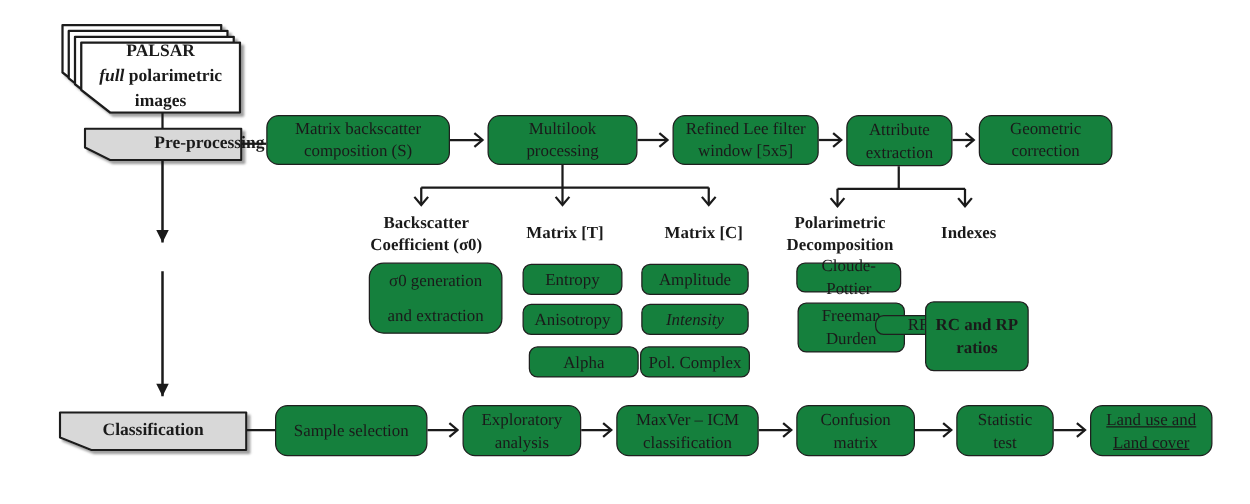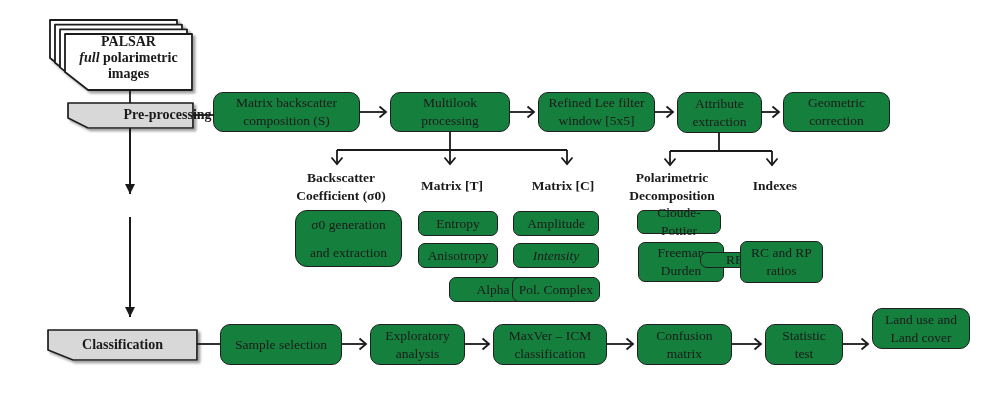--- a/index.html
+++ b/index.html
@@ -19,21 +19,21 @@
   .hdr{
     position:absolute;font-weight:bold;font-size:13.5px;line-height:1.3;
     text-align:center;white-space:pre-line;
   }
   .bannerLabel{
     position:absolute;display:flex;align-items:center;justify-content:center;
     font-weight:bold;font-size:14px;text-align:center;
   }
   .stackLabel{
     position:absolute;left:65px;top:34px;width:127px;height:56px;
-    display:flex;flex-direction:column;align-items:center;justify-content:flex-start;
+    display:flex;flex-direction:column;align-items:center;justify-content:space-between;
     font-weight:bold;font-size:14px;line-height:1.15;text-align:center;
   }
 </style>
 </head>
 <body>
 
 <div id="canvas">
 
   <svg id="wires" viewBox="0 0 1000 403">
     <defs>
@@ -120,39 +120,39 @@
   <div class="hdr" style="left:513px;top:177px;width:100px;">Matrix [C]</div>
   <div class="hdr" style="left:617px;top:169px;width:110px;">Polarimetric
 Decomposition</div>
   <div class="hdr" style="left:725px;top:177px;width:100px;">Indexes</div>
 
   <div class="node tall" style="left:295px;top:210px;width:107px;height:57px;">σ0 generation
 and extraction</div>
 
   <div class="node small" style="left:418px;top:211px;width:80px;height:25px;">Entropy</div>
   <div class="node small" style="left:418px;top:243px;width:80px;height:25px;">Anisotropy</div>
-  <div class="node small" style="left:449px;top:277px;width:88px;height:25px;">Alpha</div>
+  <div class="node small" style="left:423px;top:277px;width:88px;height:25px;">Alpha</div>
 
   <div class="node small" style="left:513px;top:211px;width:86px;height:25px;">Amplitude</div>
   <div class="node small" style="left:513px;top:243px;width:86px;height:25px;font-style:italic;">Intensity</div>
   <div class="node small" style="left:512px;top:277px;width:88px;height:25px;">Pol. Complex</div>
 
   <div class="node small" style="left:637px;top:210px;width:84px;height:24px;">Cloude-Pottier</div>
   <div class="node small" style="left:638px;top:242px;width:86px;height:40px;">Freeman
 Durden</div>
 
   <div class="node small" style="left:700px;top:210px;width:83px;height:16px;margin-top:42px;">RFDI</div>
-  <div class="node small" style="left:740px;top:241px;width:83px;height:42px;">RC and RP
+  <div class="node small" style="left:740px;top:241px;width:83px;height:56px;font-weight:bold;">RC and RP
 ratios</div>
 
   <div class="node" style="left:220px;top:324px;width:122px;height:41px;">Sample selection</div>
   <div class="node" style="left:370px;top:324px;width:95px;height:41px;">Exploratory
 analysis</div>
   <div class="node" style="left:493px;top:324px;width:114px;height:41px;">MaxVer – ICM
 classification</div>
   <div class="node" style="left:637px;top:324px;width:95px;height:41px;">Confusion
 matrix</div>
   <div class="node" style="left:765px;top:324px;width:78px;height:41px;">Statistic
 test</div>
-  <div class="node" style="left:872px;top:308px;width:98px;height:41px;">Land use and
+  <div class="node" style="left:872px;top:324px;width:98px;height:41px;text-decoration:underline;">Land use and
 Land cover</div>
 
 </div>
 
 </body></html>

